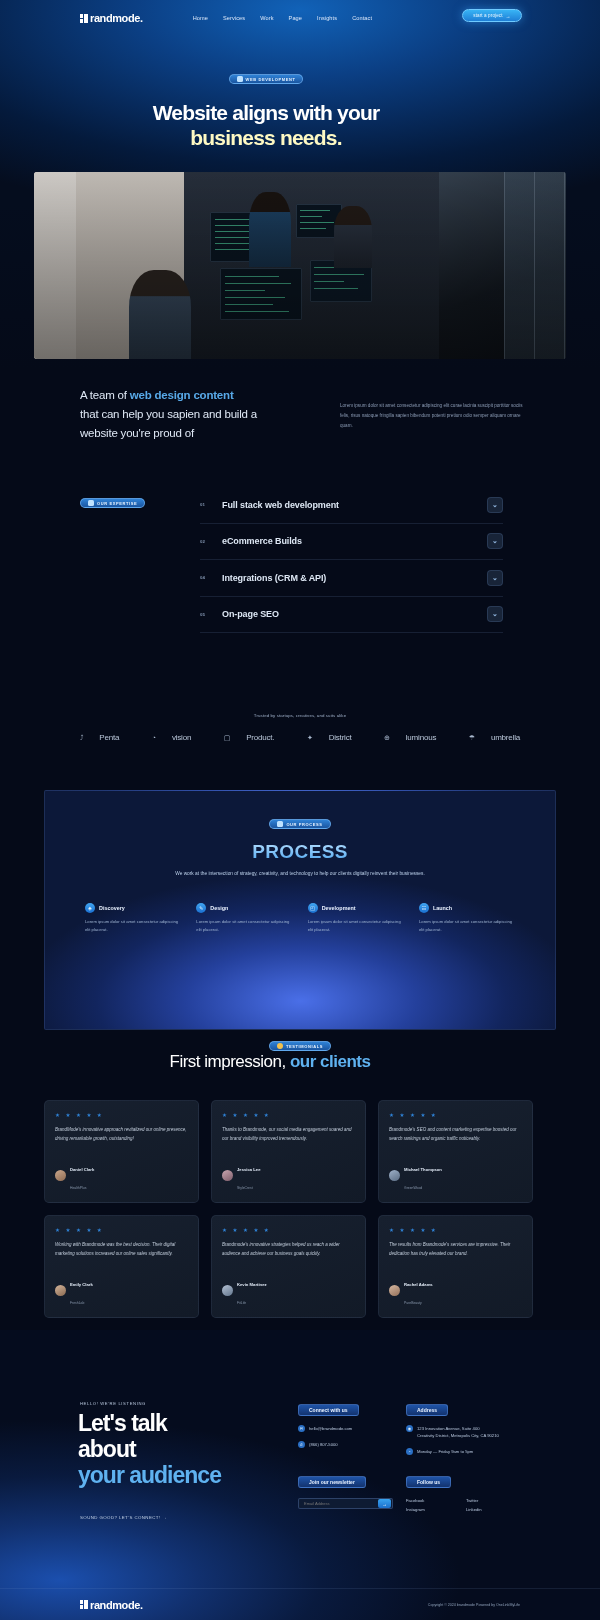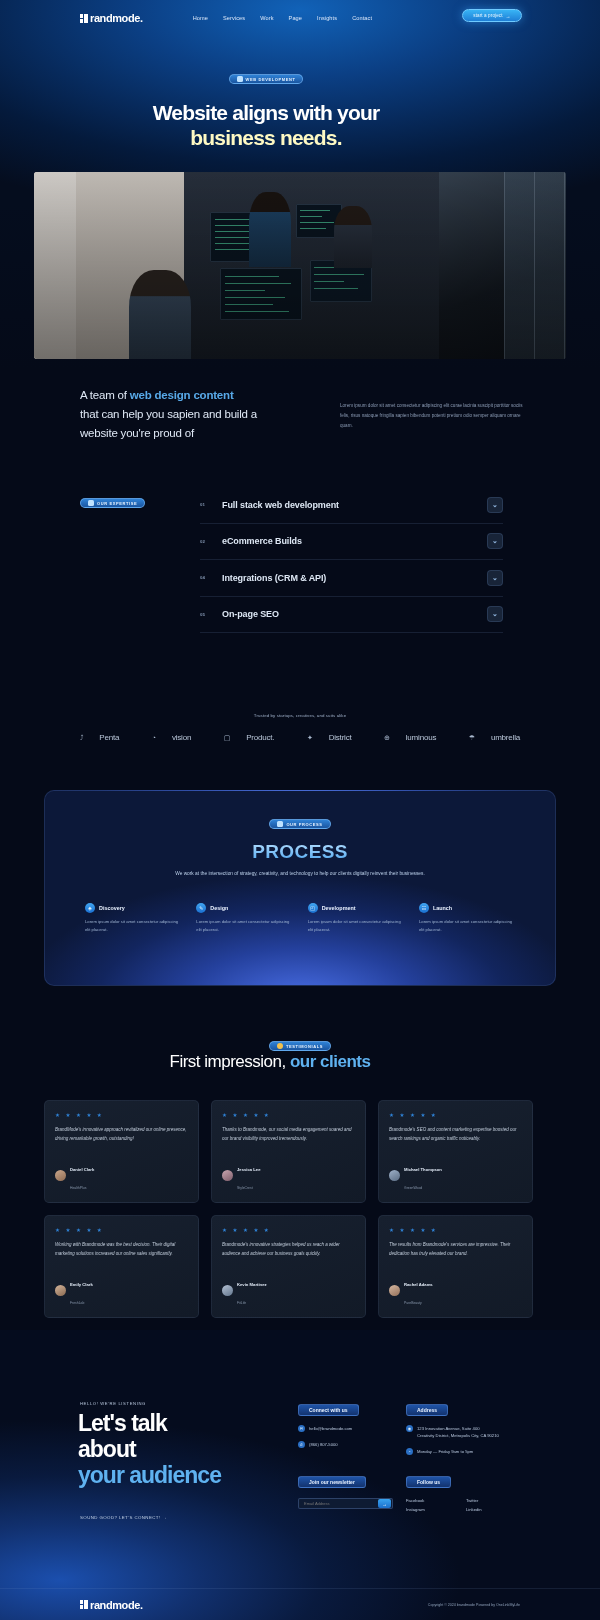--- a/index.html
+++ b/index.html
@@ -118,22 +118,22 @@
   
   .trusted{ position:absolute; top:713px; left:0; width:600px; text-align:center;
     font-size:4.4px; color:#9fb0c8; letter-spacing:.1px;}
   .logos{ position:absolute; top:733px; left:80px; width:440px;
     display:flex; justify-content:space-between; align-items:center;}
   .logo-item{ display:flex; align-items:center; gap:16px; color:#b9c6d8; font-size:8px; letter-spacing:-.2px;}
   .logo-item .g{ font-size:7px; color:#a9b8cd; }
 
   
   .process{
-    position:absolute; top:790px; left:44px; width:512px; height:196px;
-    border-radius:10px; overflow:hidden;
+    position:absolute; top:790px; left:44px; width:512px; height:240px;
+    border-radius:2px; overflow:hidden;
     background:
       radial-gradient(ellipse 330px 150px at 256px 210px, #4a6fe8 0%, #24409c 35%, #12255e 62%, #0c1839 85%),
       linear-gradient(180deg,#101d3f,#14265a);
     border:1px solid rgba(110,150,230,.18);
   }
   .proc-inner{ position:relative; text-align:center; padding-top:22px;}
   .proc-title{ font-size:19px; font-weight:700; letter-spacing:.4px; margin-top:10px;
     background:linear-gradient(180deg,#b9e0ff,#4aa4ef);
     -webkit-background-clip:text; background-clip:text; color:transparent;}
   .proc-sub{ margin:6px auto 0; width:300px; font-size:4.8px; line-height:10px; color:#bcd0ea;}

